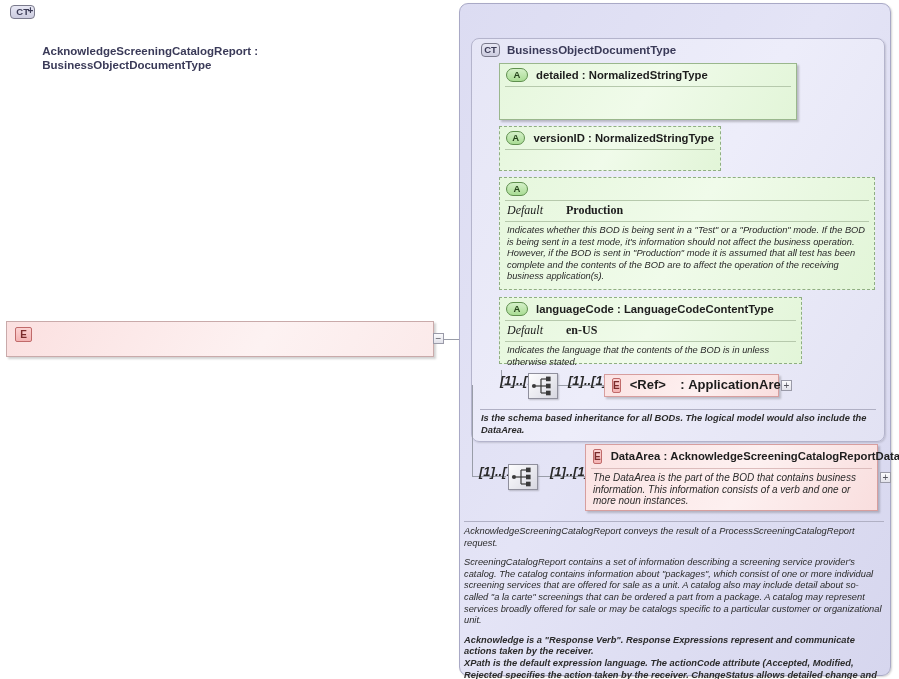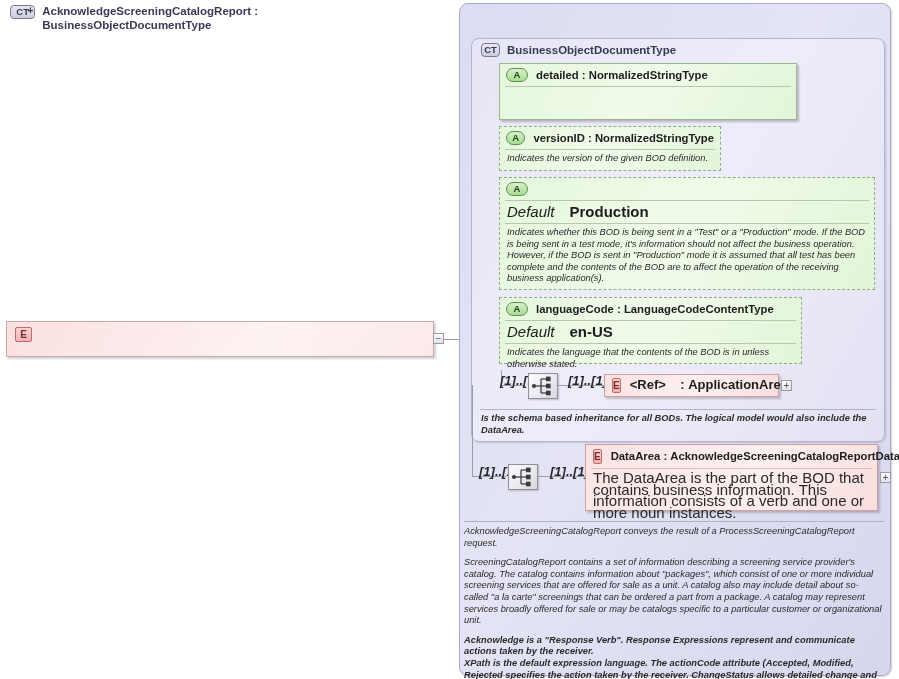--- a/index.html
+++ b/index.html
@@ -82,20 +82,21 @@
     display: flex;
     align-items: flex-start;
     gap: 7px;
     width: 408px;
   }
   .ct-outer-title .t {
     font-size: 11.5px;
     font-weight: bold;
     color: #3a3a58;
     line-height: 13.5px;
+    margin-top: 40px;
   }
 
   
   .ct-inner {
     position: absolute;
     border: 1px solid #b4b4cc;
     border-radius: 8px;
     background: linear-gradient(120deg, #e6e6f6 0%, #ededfa 50%, #e2e2f3 100%);
     box-shadow: 1px 1px 2px rgba(0,0,0,0.14);
     box-sizing: border-box;
@@ -140,23 +141,24 @@
     flex: 1;
   }
   .attr-head .t.centered2 { text-align: center; }
   .attr-sep {
     height: 1px;
     background: #b6c9ac;
     margin: 0 5px;
   }
   .attr-default {
     display: flex;
-    gap: 15px;
+    gap: 23px;
     padding: 2px 7px 3px 7px;
-    font-size: 15px;
+    font-size: 12px;
+    font-family: Liberation Serif, serif;
   }
   .attr-default .lbl {
     font-style: italic;
     color: #1d1d1d;
   }
   .attr-default .val {
     font-weight: bold;
     color: #1d1d1d;
   }
   .attr-doc {
@@ -184,21 +186,22 @@
   .el-head .t {
     font-size: 11.3px;
     font-weight: bold;
     color: #1d1d1d;
     line-height: 14px;
     flex: 1;
   }
   .el-sep { height:1px; background:#dcbcbc; margin: 0 5px; }
   .el-doc {
     padding: 3px 8px 4px 7px;
-    font-size: 15px;
+    font-size: 10px;
+    font-style: italic;
     color: #2a2a2a;
     line-height: 11.6px;
   }
 
   
   .root-box {
     position: absolute;
     background: linear-gradient(120deg, #fbe0e0 0%, #fdf2f2 60%, #fbeaea 100%);
     border: 1px solid #c9aaaa;
     box-shadow: 1.5px 1.5px 2px rgba(0,0,0,0.18);
@@ -303,21 +306,20 @@
     </div>
     <div class="attr-sep"></div>
   </div>
 
   <div class="attr-box optional" style="left:499px; top:126px; width:222px; height:45px;">
     <div class="attr-head">
       <span class="badge badge-a">A</span>
       <span class="t"><span>versionID</span>&nbsp;<span>:</span>&nbsp;<span>NormalizedStringType</span></span>
     </div>
     <div class="attr-sep"></div>
-    <div class="attr-doc">Indicates the version of the given BOD definition.</div>
   </div>
 
   <div class="attr-box optional" style="left:499px; top:177px; width:376px; height:113px;">
     <div class="attr-head">
       <span class="badge badge-a">A</span>
     </div>
     <div class="attr-sep"></div>
     <div class="attr-default">
       <span class="lbl">Default</span>
       <span class="val">Production</span>

